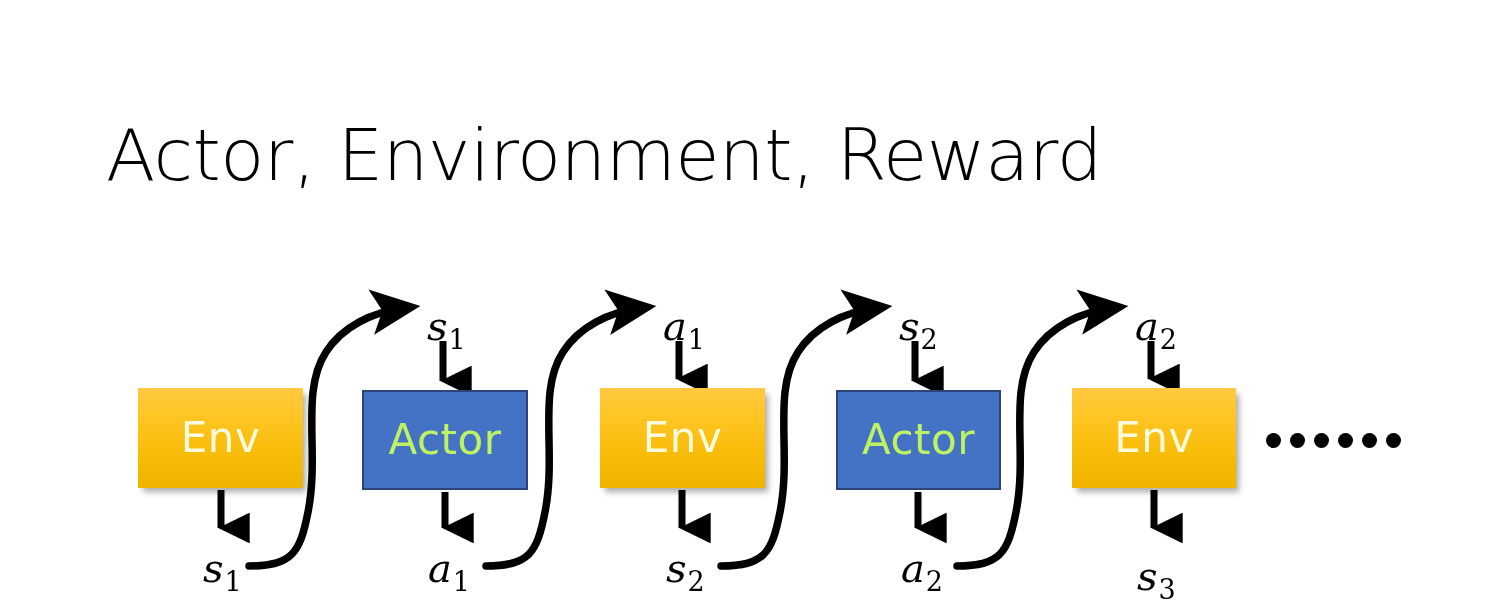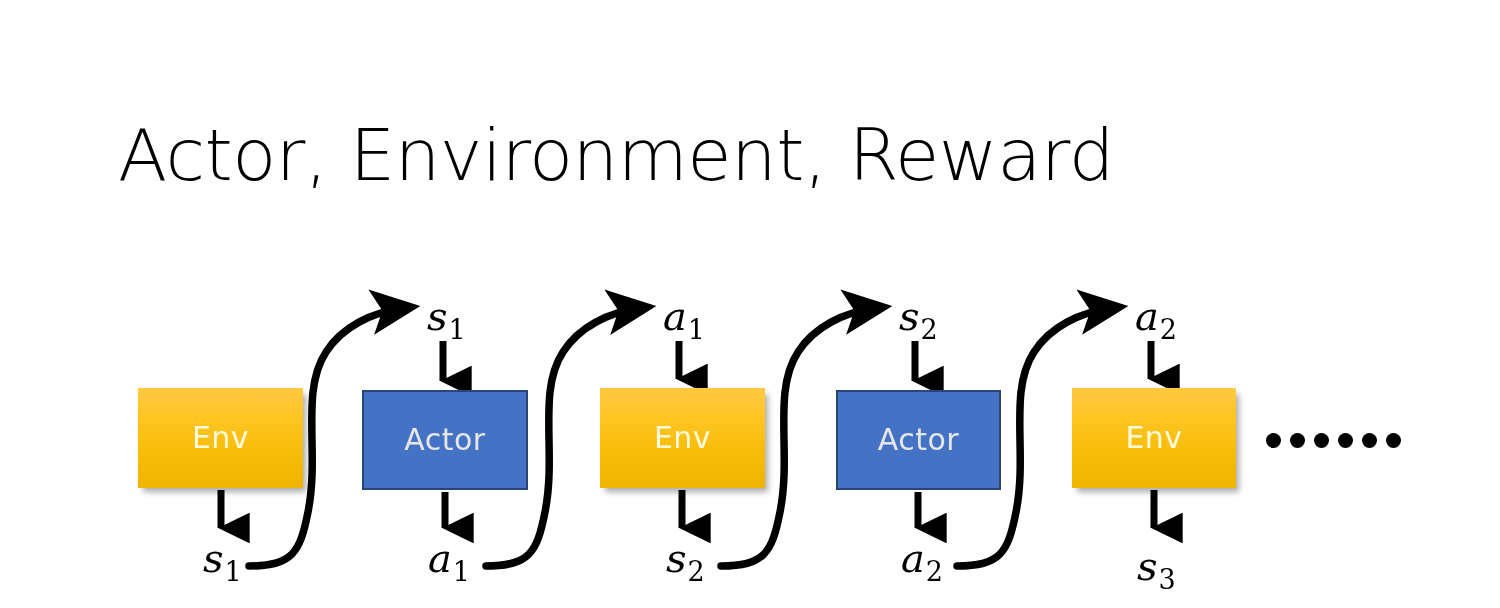--- a/index.html
+++ b/index.html
@@ -19,21 +19,21 @@
     position: absolute;
     left: 0; top: 0;
     width: 1500px;
     height: 608px;
     background: #ffffff;
   }
 
   
   #slide-title {
     position: absolute;
-    left: 118px;
+    left: 106px;
     top: 112px;
     font-family: "DejaVu Sans", sans-serif;
     font-weight: 300;
     font-size: 72px;
     line-height: 86px;
     letter-spacing: -0.5px;
     color: #000000;
     white-space: nowrap;
     -webkit-font-smoothing: antialiased;
   }
@@ -47,49 +47,50 @@
     height: 608px;
   }
 
   
   .node {
     position: absolute;
     display: flex;
     align-items: center;
     justify-content: center;
     box-sizing: border-box;
-    font-size: 30px;
+    font-size: 42px;
     line-height: 1;
     letter-spacing: 0.5px;
     font-weight: 400;
     font-family: "DejaVu Sans", sans-serif;
     -webkit-font-smoothing: antialiased;
   }
   .node-env {
     background: linear-gradient(to bottom, #FFC943 0%, #FFC524 28%, #F7BC07 68%, #EFB300 100%);
     color: #FFFBDC;
     box-shadow: 4px 5px 6px -1px rgba(0,0,0,0.33);
     border: none;
   }
   .node-actor {
     background: #4472C4;
-    color: #e5e5e5;
+    color: #bef264;
     border: 2px solid #2C4578;
     justify-content: center;
   }
 
   
   .mlabel {
     position: absolute;
     color: #000000;
     font-family: "DejaVu Serif", serif;
     font-style: italic;
     font-size: 40px;
     line-height: 1;
     white-space: nowrap;
+    margin-top: 10px;
     -webkit-font-smoothing: antialiased;
   }
   .mlabel .sub {
     font-style: normal;
     font-size: 27px;
     vertical-align: baseline;
     position: relative;
     top: 9px;
     left: 1px;
     letter-spacing: 0;

